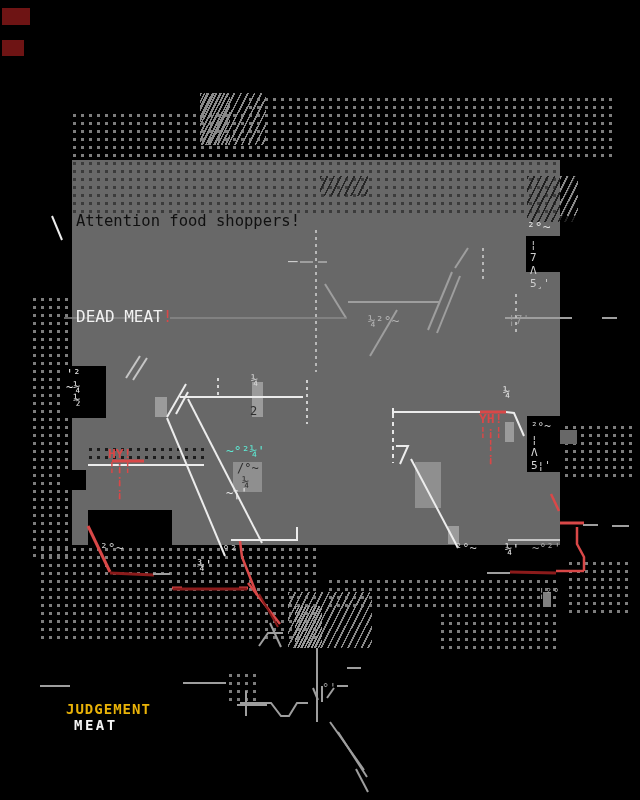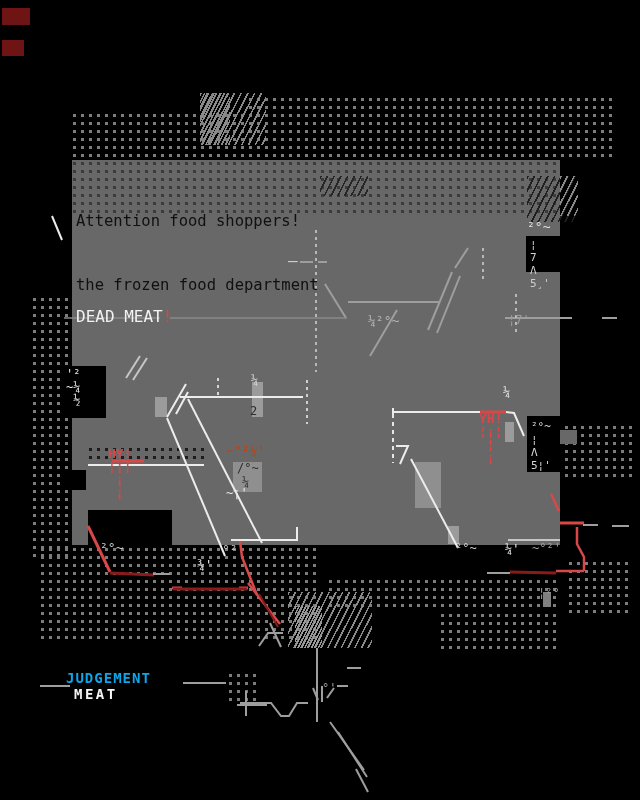--- a/index.html
+++ b/index.html
@@ -5,21 +5,21 @@
   html,body{margin:0;padding:0;background:#000;}
   .scene{position:relative;width:640px;height:800px;background:#000;overflow:hidden;
          font-family:"DejaVu Sans Mono",monospace;}
   .abs{position:absolute;}
   .sym{position:absolute;white-space:pre;font-family:"DejaVu Sans Mono",monospace;line-height:13px;}
   #announcement{position:absolute;left:76px;top:213px;font-weight:normal;
     font-size:15.5px;line-height:16px;color:#101010;white-space:pre;}
   #announcement .hl{color:#f2f2f2;font-size:16px;}
   #announcement .bang{color:#d94848;font-size:16px;}
   #title{position:absolute;left:64px;top:670px;font-weight:bold;font-size:14px;line-height:16px;}
-  #title .w1{color:#0ea5e9;letter-spacing:1px;padding-left:2px;display:block;}
+  #title .w1{color:#eab308;letter-spacing:1px;padding-left:2px;display:block;margin-top:31px;}
   #title .w2{color:#f5f5f5;letter-spacing:2.5px;padding-left:10px;display:block;}
   svg{position:absolute;left:0;top:0;}
 </style>
 </head>
 <body>
 
 <div class="scene">
   <div id="art">
       <div class="abs" style="left: 72px; top: 160px; width: 488px; height: 385px; background: rgb(104, 104, 104);"></div>
       <div class="abs" style="left: 2px; top: 8px; width: 28px; height: 17px; background: rgb(110, 20, 20);"></div>
@@ -134,21 +134,21 @@
 Λ
 5¸'</span>
       <span class="sym" style="left: 66px; top: 368px; color: rgb(232, 232, 232); font-size: 12px;">'²
 ~¼
  ½</span>
       <span class="sym" style="left: 531px; top: 420px; color: rgb(216, 216, 216); font-size: 11px;">²°~
 ¦
 Λ
 5¦'</span>
       <span class="sym" style="left: 368px; top: 314px; color: rgb(181, 181, 181); font-size: 13px;">¼²°~</span>
-      <span class="sym" style="left: 226px; top: 444px; color: #c2410c; font-size: 13px;">~°²¼'</span>
+      <span class="sym" style="left: 226px; top: 444px; color: #5eead4; font-size: 13px;">~°²¼'</span>
       <span class="sym" style="left: 237px; top: 462px; color: rgb(46, 46, 46); font-size: 12px;">/°~</span>
       <span class="sym" style="left: 242px; top: 476px; color: rgb(46, 46, 46); font-size: 12px;">¼</span>
       <span class="sym" style="left: 226px; top: 487px; color: rgb(232, 232, 232); font-size: 12px;">~¡'</span>
       <span class="sym" style="left: 250px; top: 405px; color: rgb(46, 46, 46); font-size: 12px;">2</span>
       <span class="sym" style="left: 251px; top: 374px; color: rgb(216, 216, 216); font-size: 12px;">¼</span>
       <span class="sym" style="left: 503px; top: 386px; color: rgb(232, 232, 232); font-size: 12px;">¼</span>
       <span class="sym" style="left: 100px; top: 541px; color: rgb(201, 201, 201); font-size: 13px;">²°~</span>
       <span class="sym" style="left: 222px; top: 543px; color: rgb(201, 201, 201); font-size: 13px;">°²</span>
       <span class="sym" style="left: 197px; top: 558px; color: rgb(237, 237, 237); font-size: 13px;">¾'</span>
       <span class="sym" style="left: 508px; top: 314px; color: rgb(158, 158, 158); font-size: 12px;">¦7'</span>
@@ -162,20 +162,20 @@
  ¡
  ¡</span>
       <span class="sym" style="left: 479px; top: 412px; color: rgb(217, 72, 72); font-size: 13px; font-weight: bold;">YH!
 ¦¡¦
  ¦
  ¡</span>
     </div>
 
   <div id="announcement"><span>Attention food shoppers!</span><br>
 <br>
-<span>the frozen food department</span><br>
+<br>
 <span class="hl">DEAD MEAT</span><span class="bang">!</span></div>
 
   <div id="title">
     <span class="w1">JUDGEMENT</span>
     <span class="w2">MEAT</span>
   </div>
 </div>
 
 </body></html>

